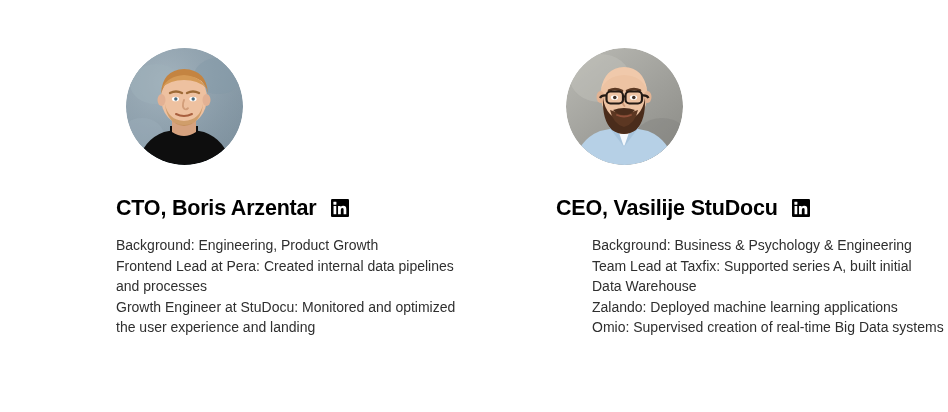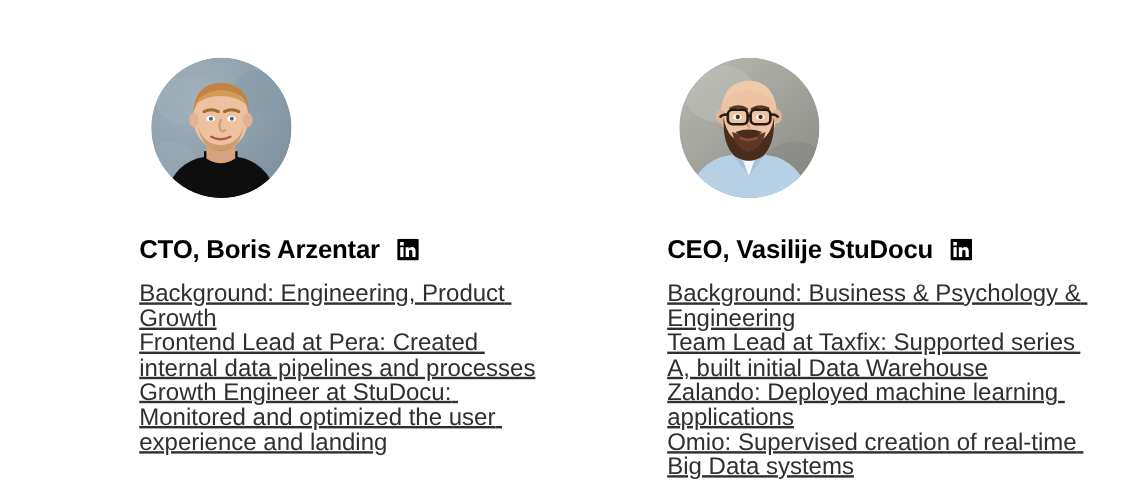--- a/index.html
+++ b/index.html
@@ -70,28 +70,27 @@
     flex: 0 0 auto;
   }
   .li-icon svg { display: block; width: 18px; height: 18px; }
 
   
   .bio {
     position: absolute;
     top: 235px;
     left: 0px;
     width: 350px;
-    font-size: 20px;
+    font-size: 14px;
     line-height: 20.6px;
     color: #2f2f2f;
     white-space: pre-wrap;
     word-break: normal;
-    text-decoration: underline;
-  }
-  .member.col-2 .bio { width: 352px; }
+  }
+  .member.col-2 .bio { width: 352px; margin-left: 36px; }
 </style>
 </head>
 <body>
 
 <div class="team-grid">
 
   <div class="member col-1">
 
     <div class="avatar">
       <svg viewBox="0 0 117 117" xmlns="http://www.w3.org/2000/svg">

